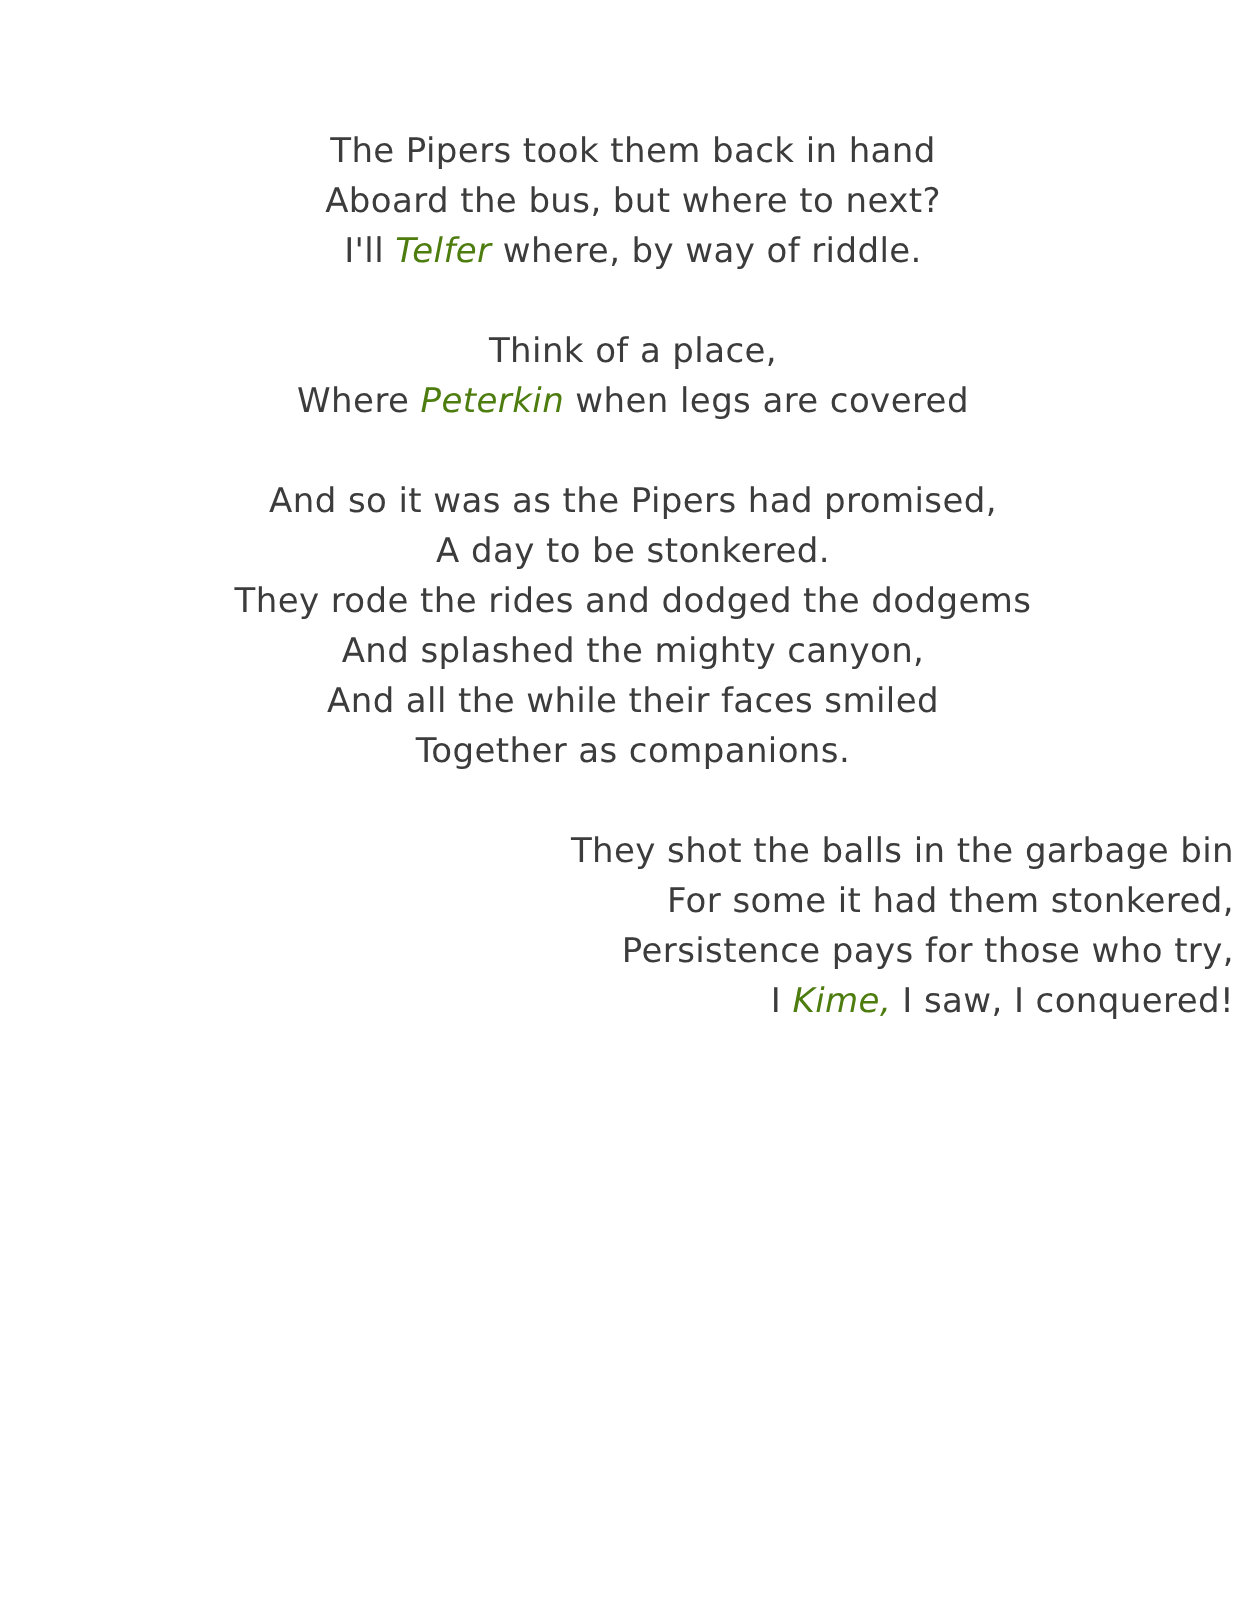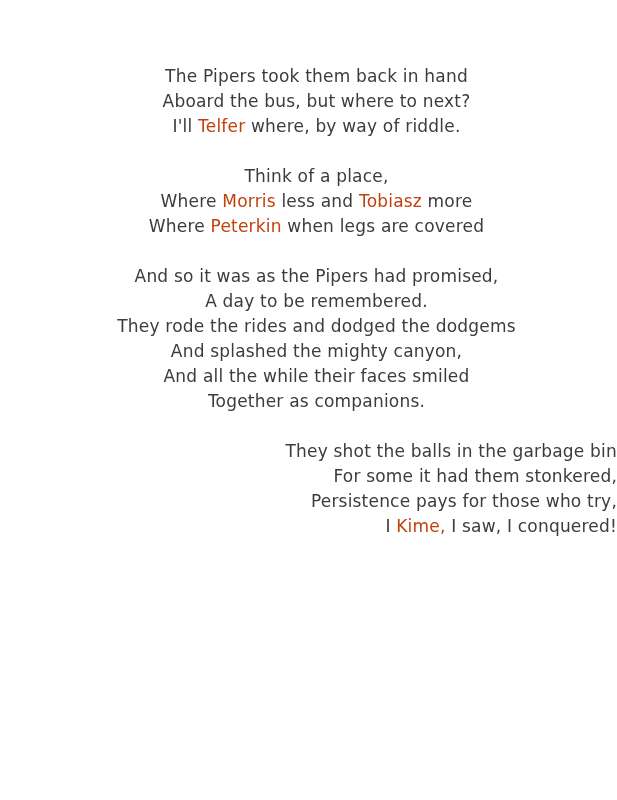--- a/index.html
+++ b/index.html
@@ -32,41 +32,41 @@
     margin: 0 0 25px 0; 
   }
   .stanza:last-child {
     margin-bottom: 0;
     text-align: right;
   }
   .line {
     white-space: nowrap;
   }
   .red {
-    color: #c2410c;
+    color: #4d7c0f;
+    font-style: italic;
   }
 </style>
 </head>
 <body>
 
 <div class="page">
   <div class="poem">
       <div class="stanza">
         <div class="line"><span>The Pipers took them back in hand</span></div>
         <div class="line"><span>Aboard the bus, but where to next?</span></div>
         <div class="line"><span>I'll </span><span class="red">Telfer</span><span> where, by way of riddle.</span></div>
       </div>
       <div class="stanza">
         <div class="line"><span>Think of a place,</span></div>
-        <div class="line"><span>Where </span><span class="red">Morris</span><span> less and </span><span class="red">Tobiasz</span><span> more</span></div>
         <div class="line"><span>Where </span><span class="red">Peterkin</span><span> when legs are covered</span></div>
       </div>
       <div class="stanza">
         <div class="line"><span>And so it was as the Pipers had promised,</span></div>
-        <div class="line"><span>A day to be remembered.</span></div>
+        <div class="line"><span>A day to be stonkered.</span></div>
         <div class="line"><span>They rode the rides and dodged the dodgems</span></div>
         <div class="line"><span>And splashed the mighty canyon,</span></div>
         <div class="line"><span>And all the while their faces smiled</span></div>
         <div class="line"><span>Together as companions.</span></div>
       </div>
       <div class="stanza">
         <div class="line"><span>They shot the balls in the garbage bin</span></div>
         <div class="line"><span>For some it had them stonkered,</span></div>
         <div class="line"><span>Persistence pays for those who try,</span></div>
         <div class="line"><span>I </span><span class="red">Kime,</span><span> I saw, I conquered!</span></div>

